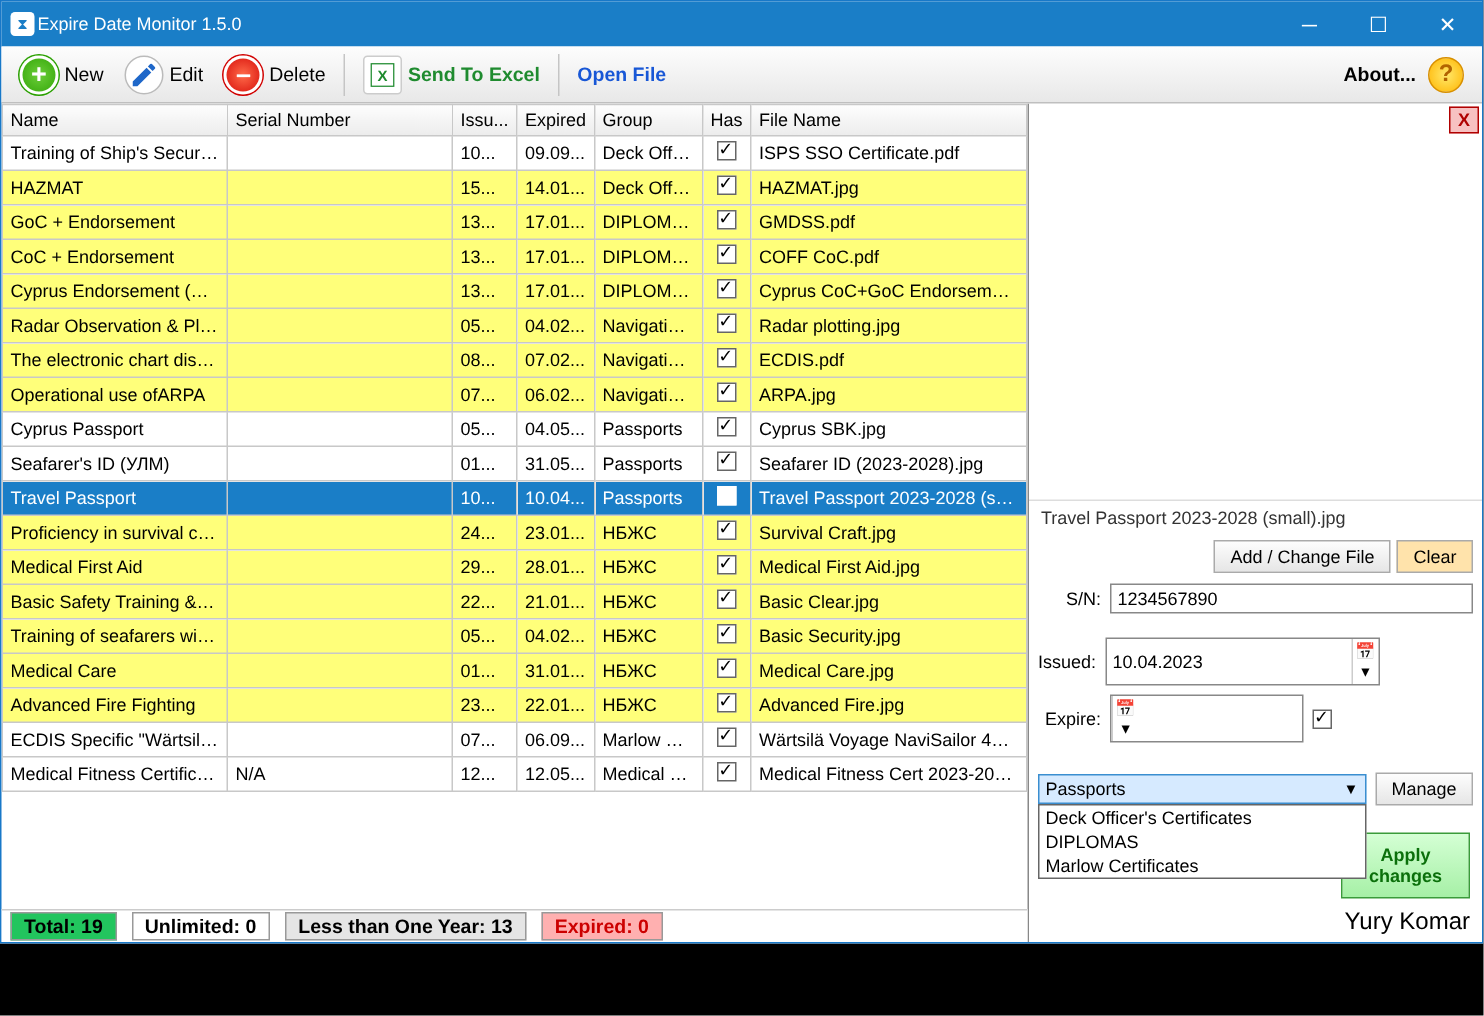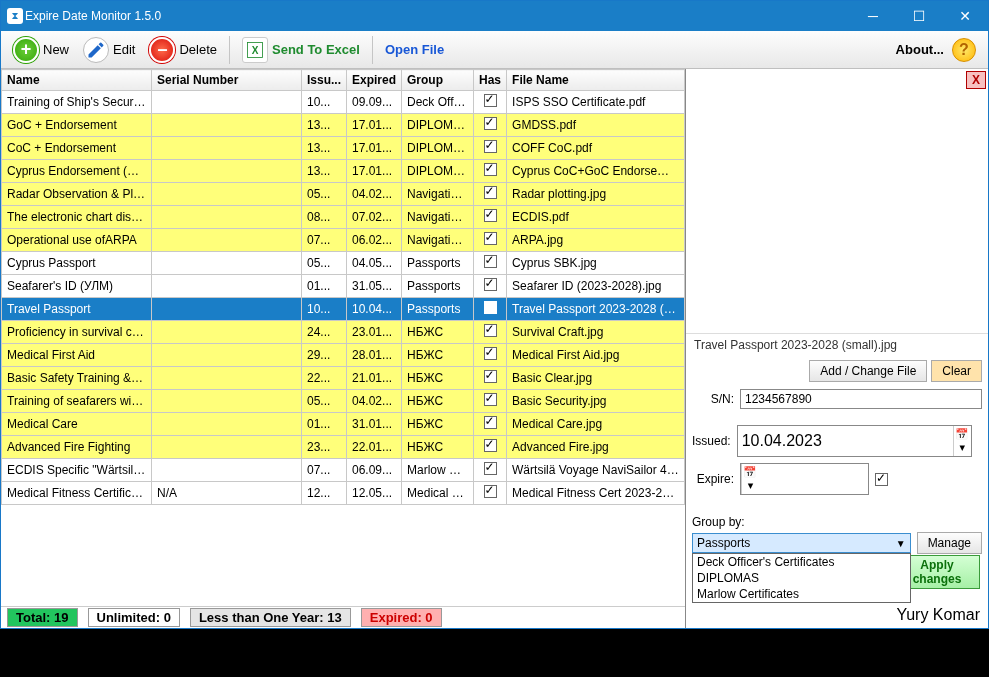--- a/index.html
+++ b/index.html
@@ -26,21 +26,21 @@
   .toolbar .spacer{flex:1;}
   .about-txt{ font-weight:600; }
   .help-ico{ width:24px;height:24px;border-radius:12px;background:radial-gradient(#ffe96b,#ffb400);color:#b26400;display:flex;align-items:center;justify-content:center;font-weight:bold;font-size:16px;border:1px solid #d89000;margin-left:4px;}
 
   .body { flex:1; display:flex; overflow:hidden; }
 
   
   .left { flex:1; display:flex; flex-direction:column; border-right:1px solid #888; min-width:0;}
   .grid { flex:1; overflow:auto; }
   table { border-collapse:collapse; width:100%; font-size:12px; }
-  thead th { background:linear-gradient(#fdfdfd,#ececec); border:1px solid #c8c8c8; padding:3px 5px; text-align:left; font-weight:700; position:sticky; top:0; white-space:nowrap; overflow:hidden; text-overflow:ellipsis;}
+  thead th { background:linear-gradient(#fdfdfd,#ececec); border:1px solid #c8c8c8; padding:3px 5px; text-align:left; font-weight:400; position:sticky; top:0; white-space:nowrap; overflow:hidden; text-overflow:ellipsis;}
   tbody td { border:1px solid #c8c8c8; padding:3px 5px; white-space:nowrap; overflow:hidden; text-overflow:ellipsis; max-width:0;}
   tbody tr.yellow td{ background:#ffff7a; }
   tbody tr.white td{ background:#fff; }
   tbody tr.sel td{ background:#1a7ec7; color:#fff;}
   .chk { width:13px;height:13px; display:inline-block; border:1px solid #666; background:#fff; position:relative;}
   .chk.on::after{ content:"✓"; position:absolute; left:0; top:-3px; font-size:12px; color:#000;}
   tr.sel .chk{border-color:#fff;}
   tr.sel .chk.on::after{color:#fff;}
 
   .status { height:22px; background:#fff; border-top:1px solid #ccc; display:flex; align-items:center; gap:10px; font-size:13px; padding:0 6px; font-weight:700;}
@@ -56,23 +56,23 @@
   .preview-area{ height:265px; border-bottom:1px solid #ddd;}
   .filelabel{ padding:4px 8px; color:#333;}
   .file-btns{ display:flex; justify-content:flex-end; gap:4px; padding:4px 6px;}
   .btn{ border:1px solid #aaa; background:linear-gradient(#fdfdfd,#e6e6e6); padding:3px 10px; font-size:12px; cursor:pointer;}
   .btn.clear{ background:#ffe3ab;}
 
   .form-row{ display:flex; align-items:center; padding:3px 6px; gap:6px;}
   .form-row label{ width:42px; text-align:right;}
   .form-row input[type=text]{ flex:1; border:1px solid #888; padding:2px 4px; font-size:12px;}
   .dateinp{ flex:1; display:flex; border:1px solid #888; padding:0; align-items:center;}
-  .dateinp input{ flex:1; border:none; padding:2px 4px; font-size:16px;}
+  .dateinp input{ flex:1; border:none; padding:2px 4px; font-size:12px;}
   .dateinp .cal{ width:18px; text-align:center; font-size:11px; border-left:1px solid #ccc; padding:2px 0;}
-  .applybtn{ position:absolute; right:8px; top:486px; width:86px; height:34px; background:linear-gradient(#d4ffd4,#a6f0a6); border:1px solid #3a9b3a; color:#0b700b; font-weight:600; font-size:12px; text-align:center; display:flex; align-items:center; justify-content:flex-start; cursor:pointer;}
+  .applybtn{ position:absolute; right:8px; top:486px; width:86px; height:44px; background:linear-gradient(#d4ffd4,#a6f0a6); border:1px solid #3a9b3a; color:#0b700b; font-weight:600; font-size:12px; text-align:center; display:flex; align-items:center; justify-content:flex-start; cursor:pointer;}
 
   .group-row{ display:flex; align-items:center; padding:3px 6px; gap:6px;}
   .combo{ flex:1; border:1px solid #3a8ed0; background:#d6eaff; display:flex; align-items:center; padding:2px 4px; font-size:12px; position:relative;}
   .combo .arrow{ margin-left:auto; font-size:10px;}
   .dropdown{ position:absolute; left:-1px; top:19px; width:calc(100% + 2px); border:1px solid #666; background:#fff; z-index:50;}
   .dropdown div{ padding:1px 4px; font-size:12px;}
 
   .copyright{ position:absolute; right:8px; bottom:4px; font-size:16px;}
 </style>
 </head>
@@ -156,20 +156,29 @@
               <tr class="white">
                 <td>Training of Ship's Security O...</td>
                 <td></td>
                 <td>10...</td>
                 <td>09.09...</td>
                 <td>Deck Offic...</td>
                 <td style="text-align: center;"><span class="chk on"></span></td>
                 <td>ISPS SSO Certificate.pdf</td>
               </tr>
               <tr class="yellow">
+                <td>HAZMAT</td>
+                <td></td>
+                <td>15...</td>
+                <td>14.01...</td>
+                <td>Deck Offic...</td>
+                <td style="text-align: center;"><span class="chk on"></span></td>
+                <td>HAZMAT.jpg</td>
+              </tr>
+              <tr class="yellow">
                 <td>GoC + Endorsement</td>
                 <td></td>
                 <td>13...</td>
                 <td>17.01...</td>
                 <td>DIPLOMAS</td>
                 <td style="text-align: center;"><span class="chk on"></span></td>
                 <td>GMDSS.pdf</td>
               </tr>
               <tr class="yellow">
                 <td>CoC + Endorsement</td>
@@ -355,23 +364,20 @@
           <span class="cal">📅▾</span>
         </div>
         <span class="chk on"></span>
       </div>
 
       <div class="applybtn">
         <span>Apply changes</span>
       </div>
 
       <div style="height:14px"></div>
-      <div class="form-row" style="padding-bottom:0">
-        <span>Group by:</span>
-      </div>
       <div class="group-row">
         <div class="combo">
           <span>Passports</span>
           <span class="arrow">▼</span>
           <div class="dropdown" id="dropdown">
               <div>Deck Officer's Certificates</div>
               <div>DIPLOMAS</div>
               <div>Marlow Certificates</div>
             </div>
         </div>

